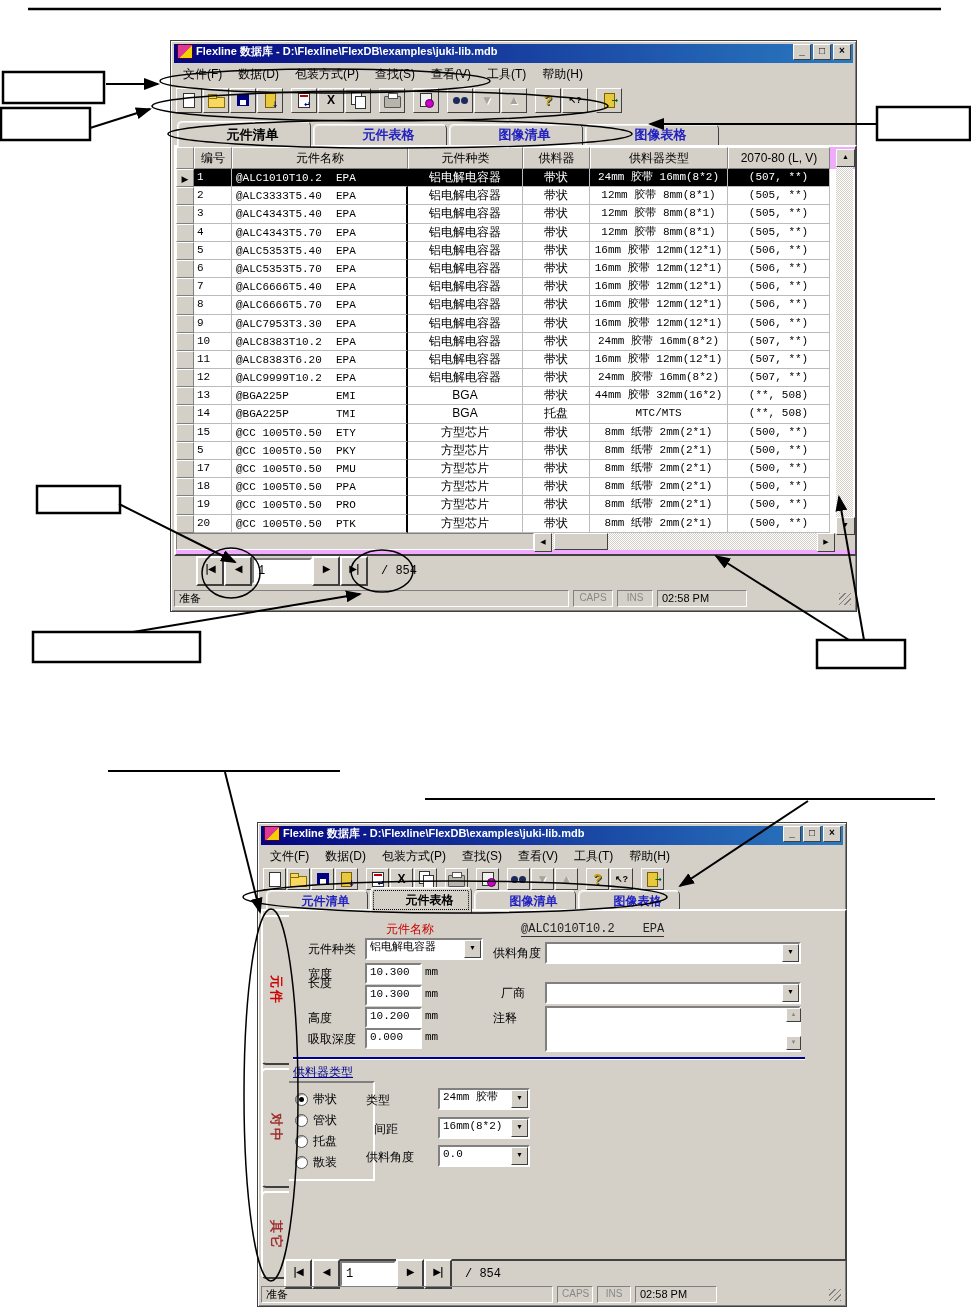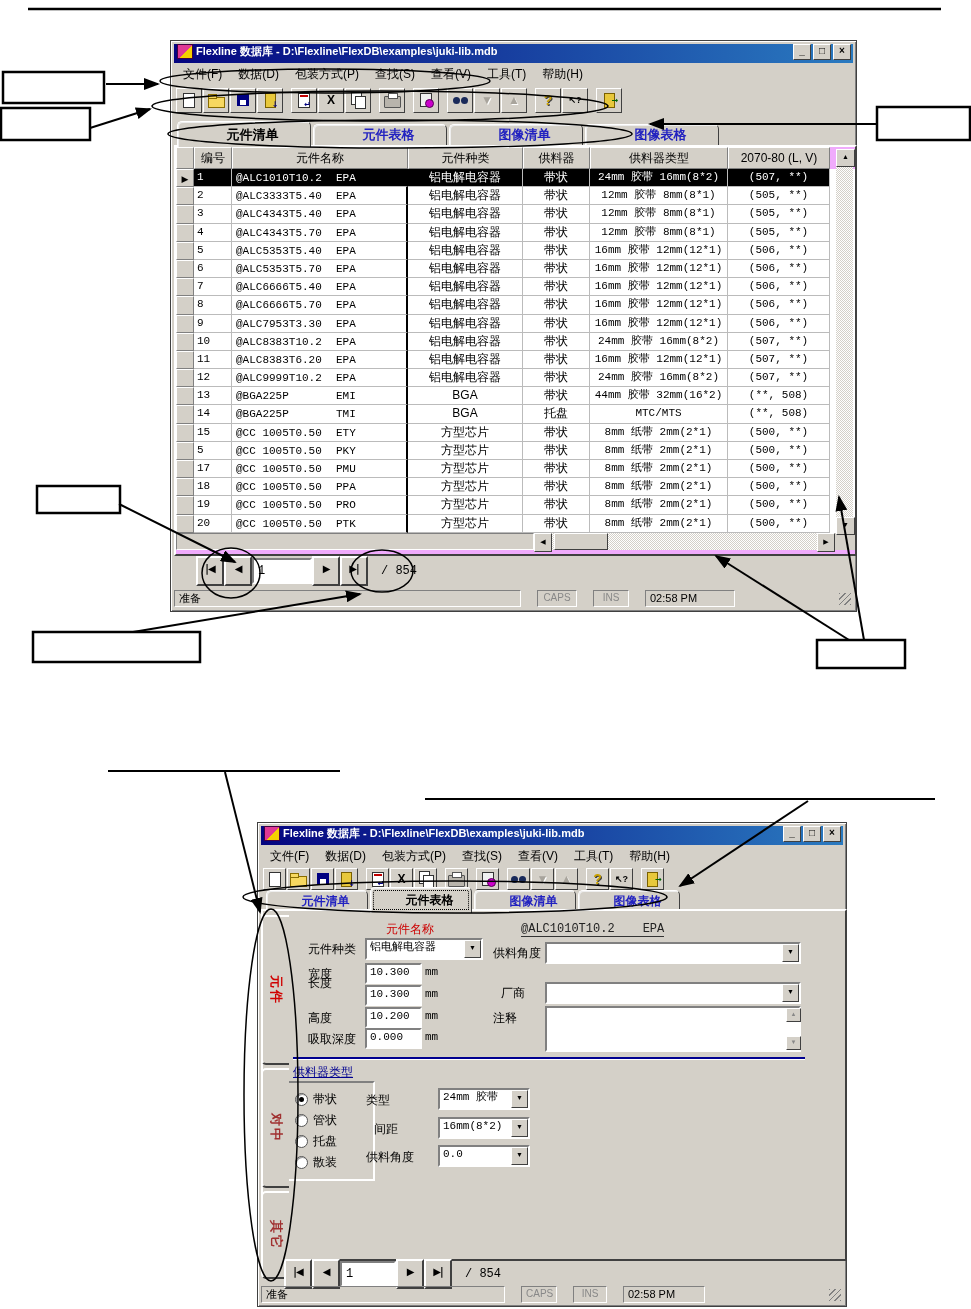--- a/index.html
+++ b/index.html
@@ -101,21 +101,21 @@
   .vtrack{flex:1;}
 
   
   .recnav{position:absolute;display:flex;align-items:center;height:28px;}
   #win1 .recnav{left:25px;top:516px;} #win2 .recnav{left:26px;top:437px;}
   .navbtn{width:24px;height:26px;background:#d4d0c8;border:2px solid;border-color:#fff #404040 #404040 #fff;
       font:bold 10px/22px "DejaVu Sans",sans-serif;text-align:center;letter-spacing:-1px;flex:0 0 auto;}
   .navfield{height:22px;font:12px/22px "Liberation Mono","DejaVu Sans Mono",monospace;padding-left:4px;flex:0 0 auto;}
   #win1 .navfield{width:52px;} #win2 .navfield{width:48px;}
   .navtotal{margin-left:13px;font:12px/26px "Liberation Mono","DejaVu Sans Mono",monospace;}
-  .statusbar{position:absolute;left:3px;right:3px;display:flex;align-items:center;gap:16px;}
+  .statusbar{position:absolute;left:3px;right:3px;display:flex;align-items:center;gap:4px;}
   #win1 .statusbar{top:548px;height:18px;} #win2 .statusbar{top:463px;height:17px;}
   .spanel{height:15px;border:1px solid;border-color:#808080 #fff #fff #808080;
       font-size:11px;line-height:14px;padding:0 4px;white-space:nowrap;overflow:hidden;}
   .spanel.ready{flex:1 1 auto;}
   .spanel.off{color:#888;font-size:10px;text-align:center;}
   #win1 .spanel.caps{width:30px;} #win1 .spanel.ins{width:26px;} #win1 .spanel.time{width:80px;}
   #win2 .spanel.caps{width:26px;} #win2 .spanel.ins{width:24px;} #win2 .spanel.time{width:72px;}
   .tail{flex:0 0 auto;} #win1 .tail{width:102px;} #win2 .tail{width:122px;}
   .grip{position:absolute;right:2px;bottom:2px;width:12px;height:12px;
       background:repeating-linear-gradient(135deg,#808080 0 1px,transparent 1px 4px);}

